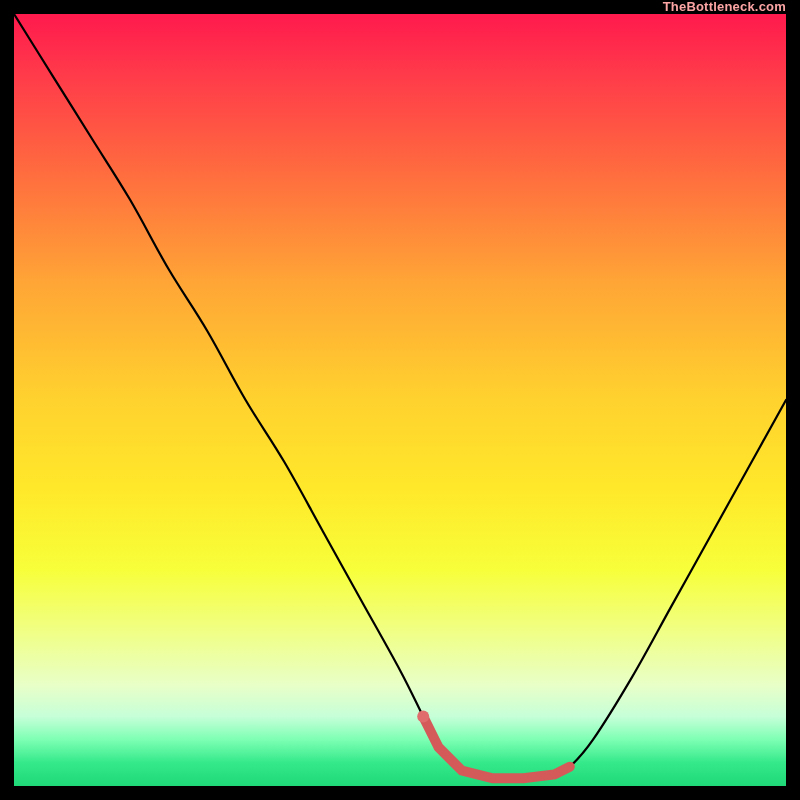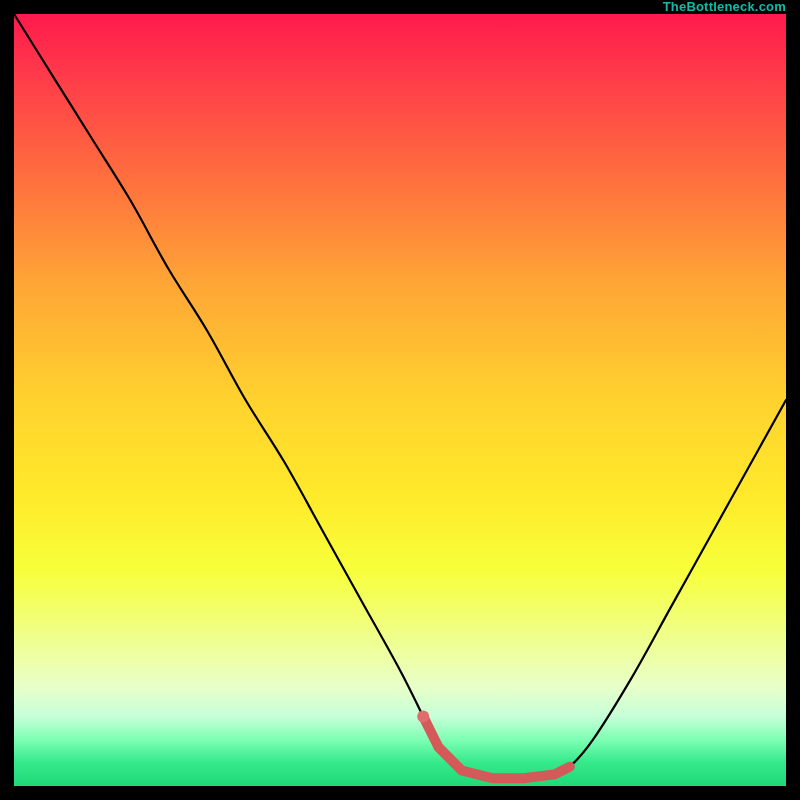--- a/index.html
+++ b/index.html
@@ -50,21 +50,21 @@
     pointer-events: none;
   }
   .watermark {
     position: absolute;
     top: -14px;
     right: 0;
     height: 14px;
     line-height: 14px;
     font-size: 13px;
     font-weight: 600;
-    color: #14b8a6;
+    color: #fca5a5;
     letter-spacing: 0.2px;
     font-family: Verdana, Geneva, sans-serif;
   }
 </style>
 </head>
 <body>
 
 <div class="frame">
   <div class="plot-bg"></div>
 

